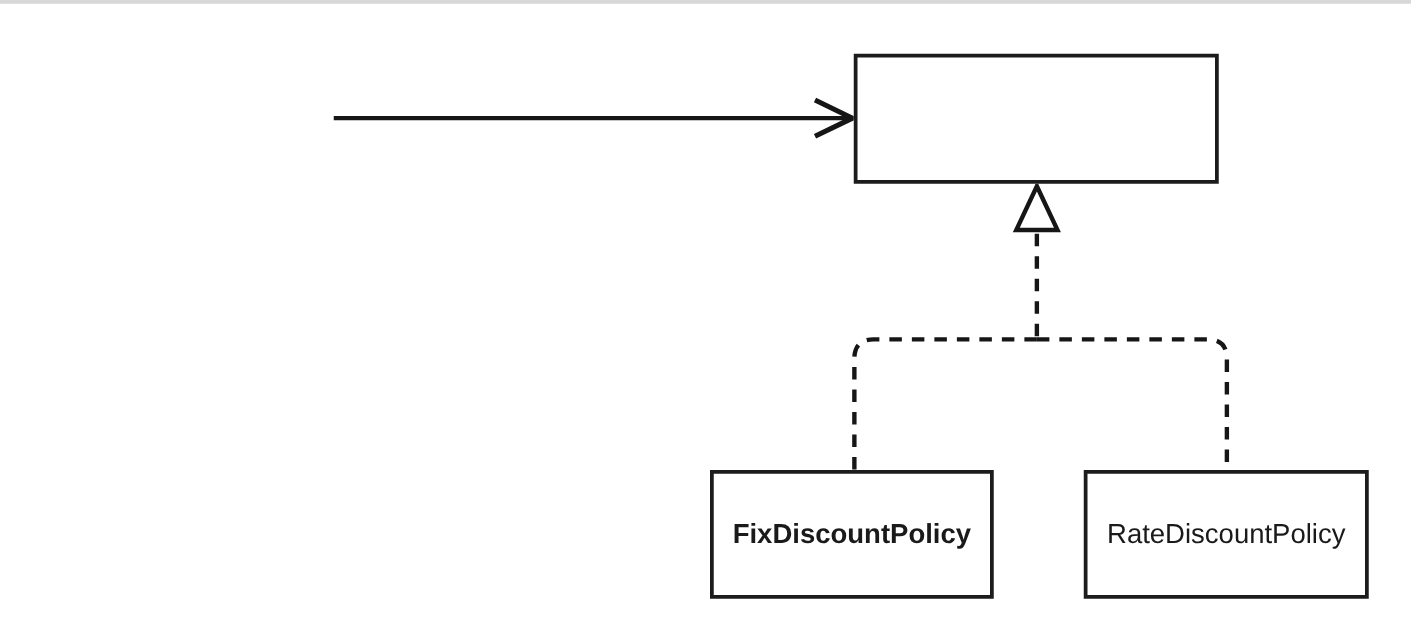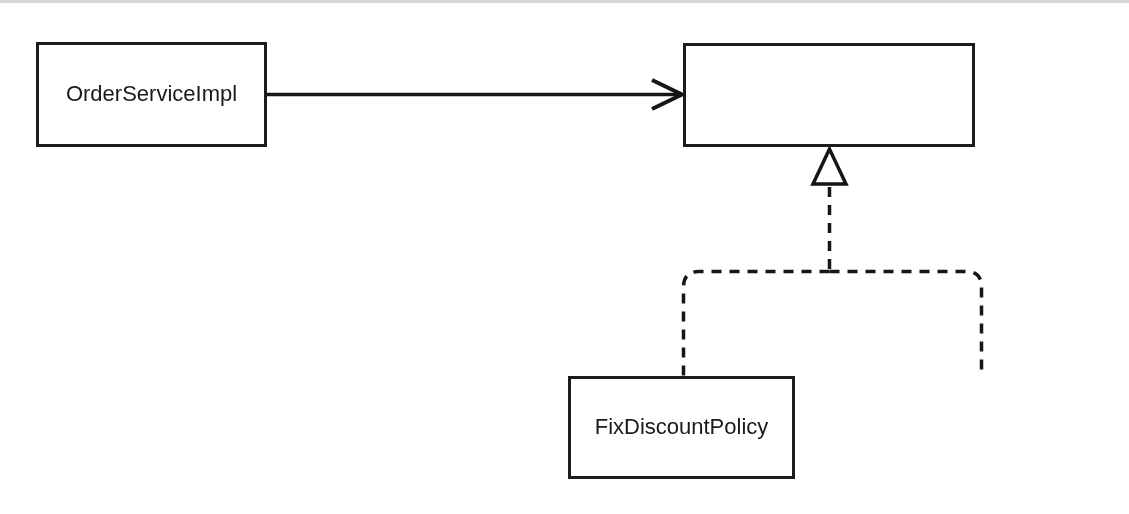--- a/index.html
+++ b/index.html
@@ -37,21 +37,21 @@
     background: #ffffff;
     border: 3px solid #1c1c1c;
     display: flex;
     flex-direction: column;
     align-items: center;
     justify-content: center;
     text-align: center;
   }
   .node-order        { left: 36px;  top: 42px;  width: 231px; height: 105px; }
   .node-interface    { left: 683px; top: 43px;  width: 292px; height: 104px; }
-  .node-fix          { left: 568px; top: 376px; width: 227px; height: 103px; }
+  .node-fix          { left: 568px; top: 376px; width: 227px; height: 103px; font-weight: bold; }
   .node-rate         { left: 867px; top: 376px; width: 228px; height: 103px; }
   .class-label {
     font-size: 22px;
     line-height: 1.2;
     white-space: nowrap;
   }
   .stereotype-label {
     font-size: 20px;
     line-height: 1.3;
     white-space: nowrap;
@@ -74,25 +74,25 @@
 
     <line x1="267" y1="94.5" x2="680" y2="94.5" stroke="#161616" stroke-width="3.5"></line>
     <path d="M652 80 L682 94.5 L652 109" fill="none" stroke="#161616" stroke-width="4" stroke-linejoin="miter"></path>
 
     <path d="M829.5 149 L813 184 L846 184 Z" fill="#ffffff" stroke="#161616" stroke-width="3.5" stroke-linejoin="miter"></path>
     <line x1="829.5" y1="187" x2="829.5" y2="270" stroke="#161616" stroke-width="3.5" stroke-dasharray="10 8"></line>
     <path d="M829.5 271.5 H699 Q683.5 271.5 683.5 287 V375.5" fill="none" stroke="#161616" stroke-width="3.5" stroke-dasharray="10 8"></path>
     <path d="M829.5 271.5 H966 Q981.5 271.5 981.5 287 V375.5" fill="none" stroke="#161616" stroke-width="3.5" stroke-dasharray="10 8"></path>
   </svg>
 
-  <div class="uml-node node-order">
-    <span class="class-label">OrderServiceImpl</span>
-  </div>
 
   <div class="uml-node node-interface">
   </div>
 
   <div class="uml-node node-fix">
     <span class="class-label">FixDiscountPolicy</span>
   </div>
 
+  <div class="uml-node node-rate">
+    <span class="class-label">RateDiscountPolicy</span>
+  </div>
 
 </div>
 
 </body></html>

